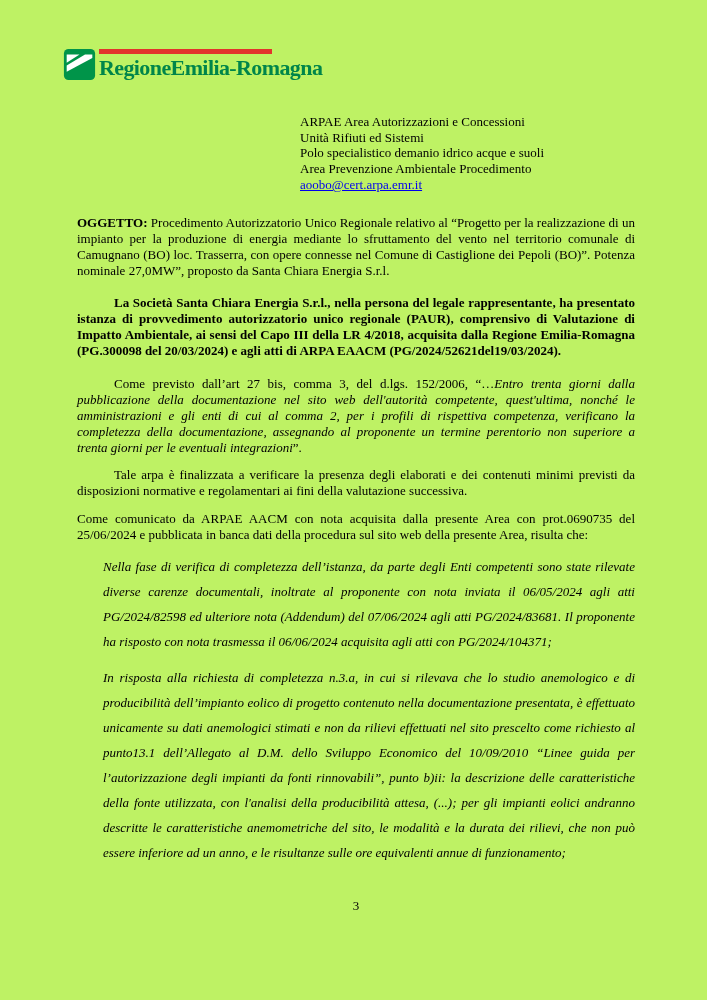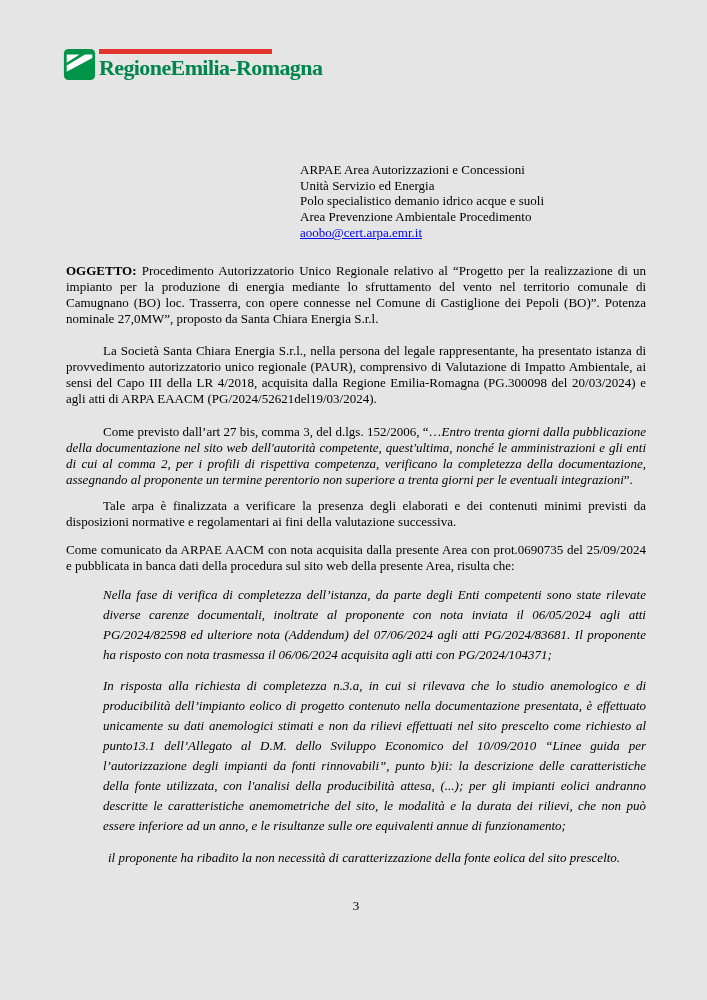--- a/index.html
+++ b/index.html
@@ -1,20 +1,20 @@
 <!DOCTYPE html>
 <html><head>
 <meta charset="utf-8">
 <style>
   html, body { margin: 0; padding: 0; background: #ffffff; }
   .page {
     position: relative;
     width: 707px;
     height: 1000px;
-    background: #e5e5e5;
+    background: #bef264;
     box-sizing: border-box;
     padding: 48px 61px 0 66px;
     font-family: "Liberation Serif", "DejaVu Serif", serif;
     font-size: 13px;
     line-height: 16px;
     color: #000000;
     overflow: hidden;
   }
   
   .logo-row { display: flex; align-items: flex-start; margin-left: -3px; }
@@ -27,44 +27,44 @@
     font-weight: bold;
     font-size: 22px;
     line-height: 25px;
     letter-spacing: -0.6px;
     color: #00854A;
     white-space: nowrap;
   }
   
   .recipient {
     margin-left: 234px;
-    margin-top: 81px;
+    margin-top: 33px;
     font-size: 13px;
     line-height: 15.7px;
   }
   .recipient a.email {
     color: #0000EE;
     text-decoration: underline;
     cursor: pointer;
   }
   
-  p { margin: 0; text-align: justify; }
+  p { margin: 11px; text-align: justify; }
   .oggetto { margin-top: 22px; }
   .b { font-weight: bold; }
   .i { font-style: italic; }
   .bi { font-weight: normal; font-style: italic; }
   .p-indent { text-indent: 37px; }
-  .p1 { margin-top: 16px; }
+  .p1 { margin-top: 16px; font-weight: bold; }
   .p2 { margin-top: 17px; }
   .p3 { margin-top: 10px; }
   .p4 { margin-top: 12px; }
   .quote {
     margin-left: 37px;
     font-style: italic;
-    line-height: 20px;
+    line-height: 25px;
   }
   .q1 { margin-top: 11px; }
   .q2 { margin-top: 11px; font-family: Liberation Serif, serif; }
   .q3 { margin-top: 12px; text-indent: 5px; }
   
   .pagenum {
     position: absolute;
     top: 898px;
     left: 66px;
     width: 580px;
@@ -84,35 +84,34 @@
       <polygon points="24,7 32,7 32,11 4,26 4,19" fill="#ffffff"></polygon>
     </svg>
     <div class="logo-col">
       <div class="logo-redbar"></div>
       <div class="logo-text">RegioneEmilia-Romagna</div>
     </div>
   </div>
 
   <div class="recipient">
     <div>ARPAE Area Autorizzazioni e Concessioni</div>
-    <div>Unità Servizio ed Energia</div>
+    <div>Unità Rifiuti ed Sistemi</div>
     <div>Polo specialistico demanio idrico acque e suoli</div>
     <div>Area Prevenzione Ambientale Procedimento</div>
     <div><a class="email" href="#">aoobo@cert.arpa.emr.it</a></div>
   </div>
 
   <p class="oggetto"><span class="b">OGGETTO:</span><span> Procedimento Autorizzatorio Unico Regionale relativo al “Progetto per la realizzazione di un impianto per la produzione di energia mediante lo sfruttamento del vento nel territorio comunale di Camugnano (BO) loc. Trasserra, con opere connesse nel Comune di Castiglione dei Pepoli (BO)”. Potenza nominale 27,0MW”, proposto da Santa Chiara Energia S.r.l.</span></p>
 
   <p class="p1 p-indent">La Società Santa Chiara Energia S.r.l., nella persona del legale rappresentante, ha presentato istanza di provvedimento autorizzatorio unico regionale (PAUR), comprensivo di Valutazione di Impatto Ambientale, ai sensi del Capo III della LR 4/2018, acquisita dalla Regione Emilia-Romagna (PG.300098 del 20/03/2024) e agli atti di ARPA EAACM (PG/2024/52621del19/03/2024).</p>
 
   <p class="p2 p-indent"><span>Come previsto dall’art 27 bis, comma 3, del d.lgs. 152/2006, “…</span><span class="i">Entro trenta giorni dalla pubblicazione della documentazione nel sito web dell'autorità competente, quest'ultima, nonché le amministrazioni e gli enti di cui al comma 2, </span><span class="bi">per i profili di rispettiva competenza</span><span class="i">, verificano la completezza della documentazione, assegnando al proponente </span><span class="bi">un termine perentorio</span><span class="i"> non superiore a trenta giorni per le eventuali integrazioni</span><span>”.</span></p>
 
   <p class="p3 p-indent">Tale arpa è finalizzata a verificare la presenza degli elaborati e dei contenuti minimi previsti da disposizioni normative e regolamentari ai fini della valutazione successiva.</p>
 
-  <p class="p4">Come comunicato da ARPAE AACM con nota acquisita dalla presente Area con prot.0690735 del 25/09/2024 e pubblicata in banca dati della procedura sul sito web della presente Area, risulta che:</p>
+  <p class="p4">Come comunicato da ARPAE AACM con nota acquisita dalla presente Area con prot.0690735 del 25/06/2024 e pubblicata in banca dati della procedura sul sito web della presente Area, risulta che:</p>
 
   <p class="quote q1">Nella fase di verifica di completezza dell’istanza, da parte degli Enti competenti sono state rilevate diverse carenze documentali, inoltrate al proponente con nota inviata il 06/05/2024 agli atti PG/2024/82598 ed ulteriore nota (Addendum) del 07/06/2024 agli atti PG/2024/83681. Il proponente ha risposto con nota trasmessa il 06/06/2024 acquisita agli atti con PG/2024/104371;</p>
   <p class="quote q2">In risposta alla richiesta di completezza n.3.a, in cui si rilevava che lo studio anemologico e di producibilità dell’impianto eolico di progetto contenuto nella documentazione presentata, è effettuato unicamente su dati anemologici stimati e non da rilievi effettuati nel sito prescelto come richiesto al punto13.1 dell’Allegato al D.M. dello Sviluppo Economico del 10/09/2010 “Linee guida per l’autorizzazione degli impianti da fonti rinnovabili”, punto b)ii: la descrizione delle caratteristiche della fonte utilizzata, con l'analisi della producibilità attesa, (...); per gli impianti eolici andranno descritte le caratteristiche anemometriche del sito, le modalità e la durata dei rilievi, che non può essere inferiore ad un anno, e le risultanze sulle ore equivalenti annue di funzionamento;</p>
-  <p class="quote q3">il proponente ha ribadito la non necessità di caratterizzazione della fonte eolica del sito prescelto.</p>
 
   <div class="pagenum">3</div>
 
 </div>
 
 </body></html>

